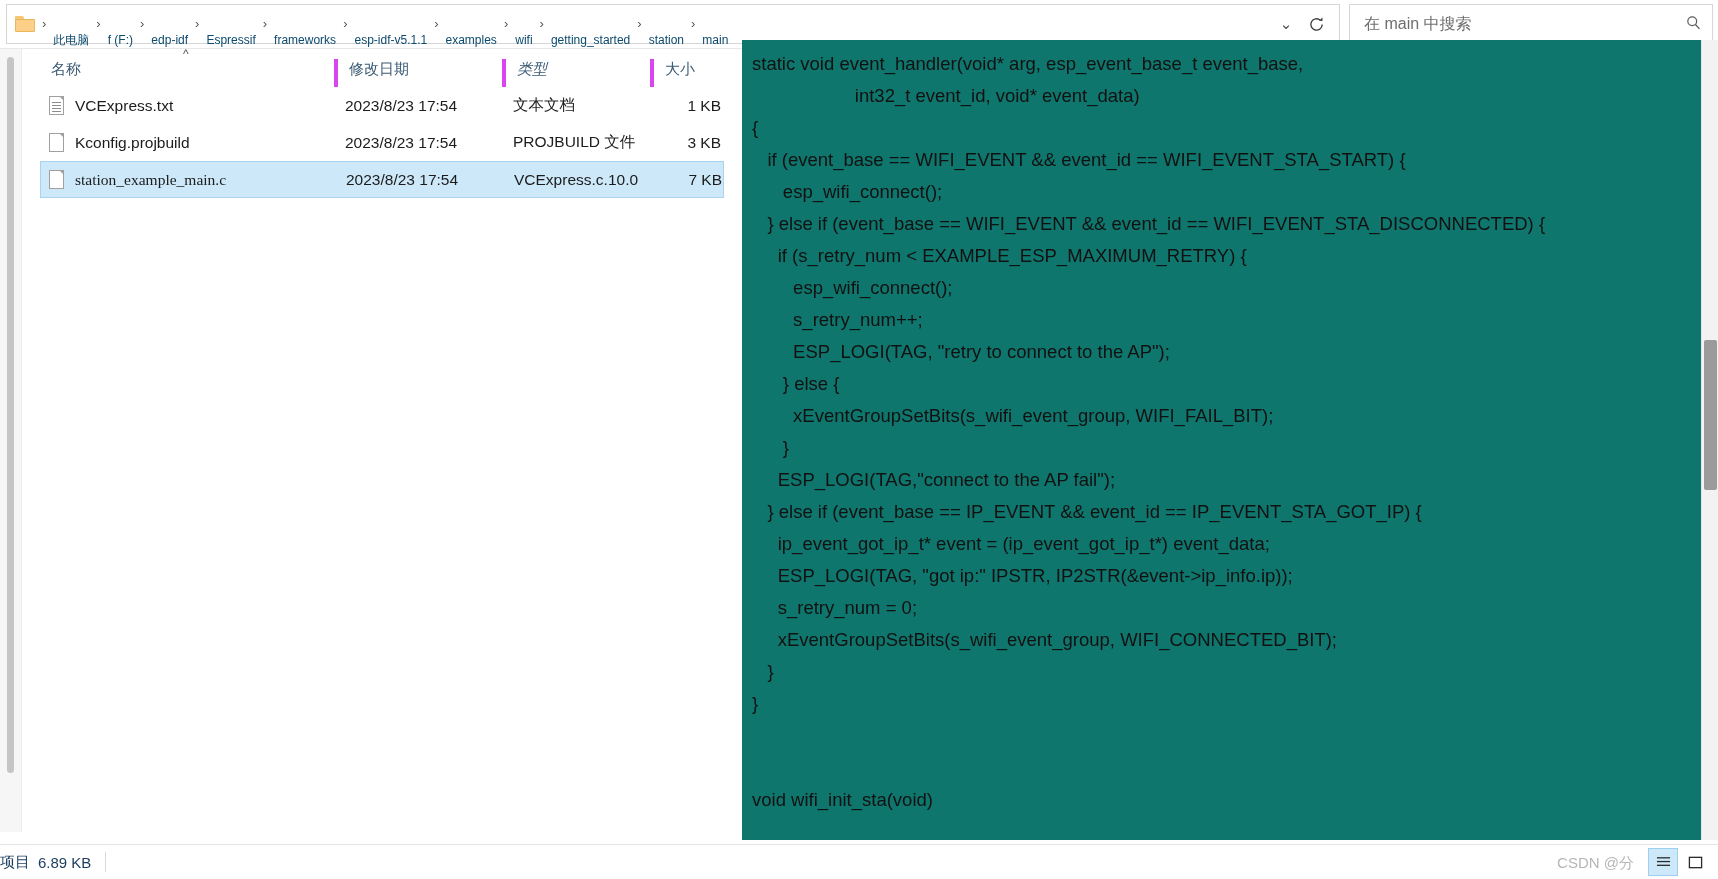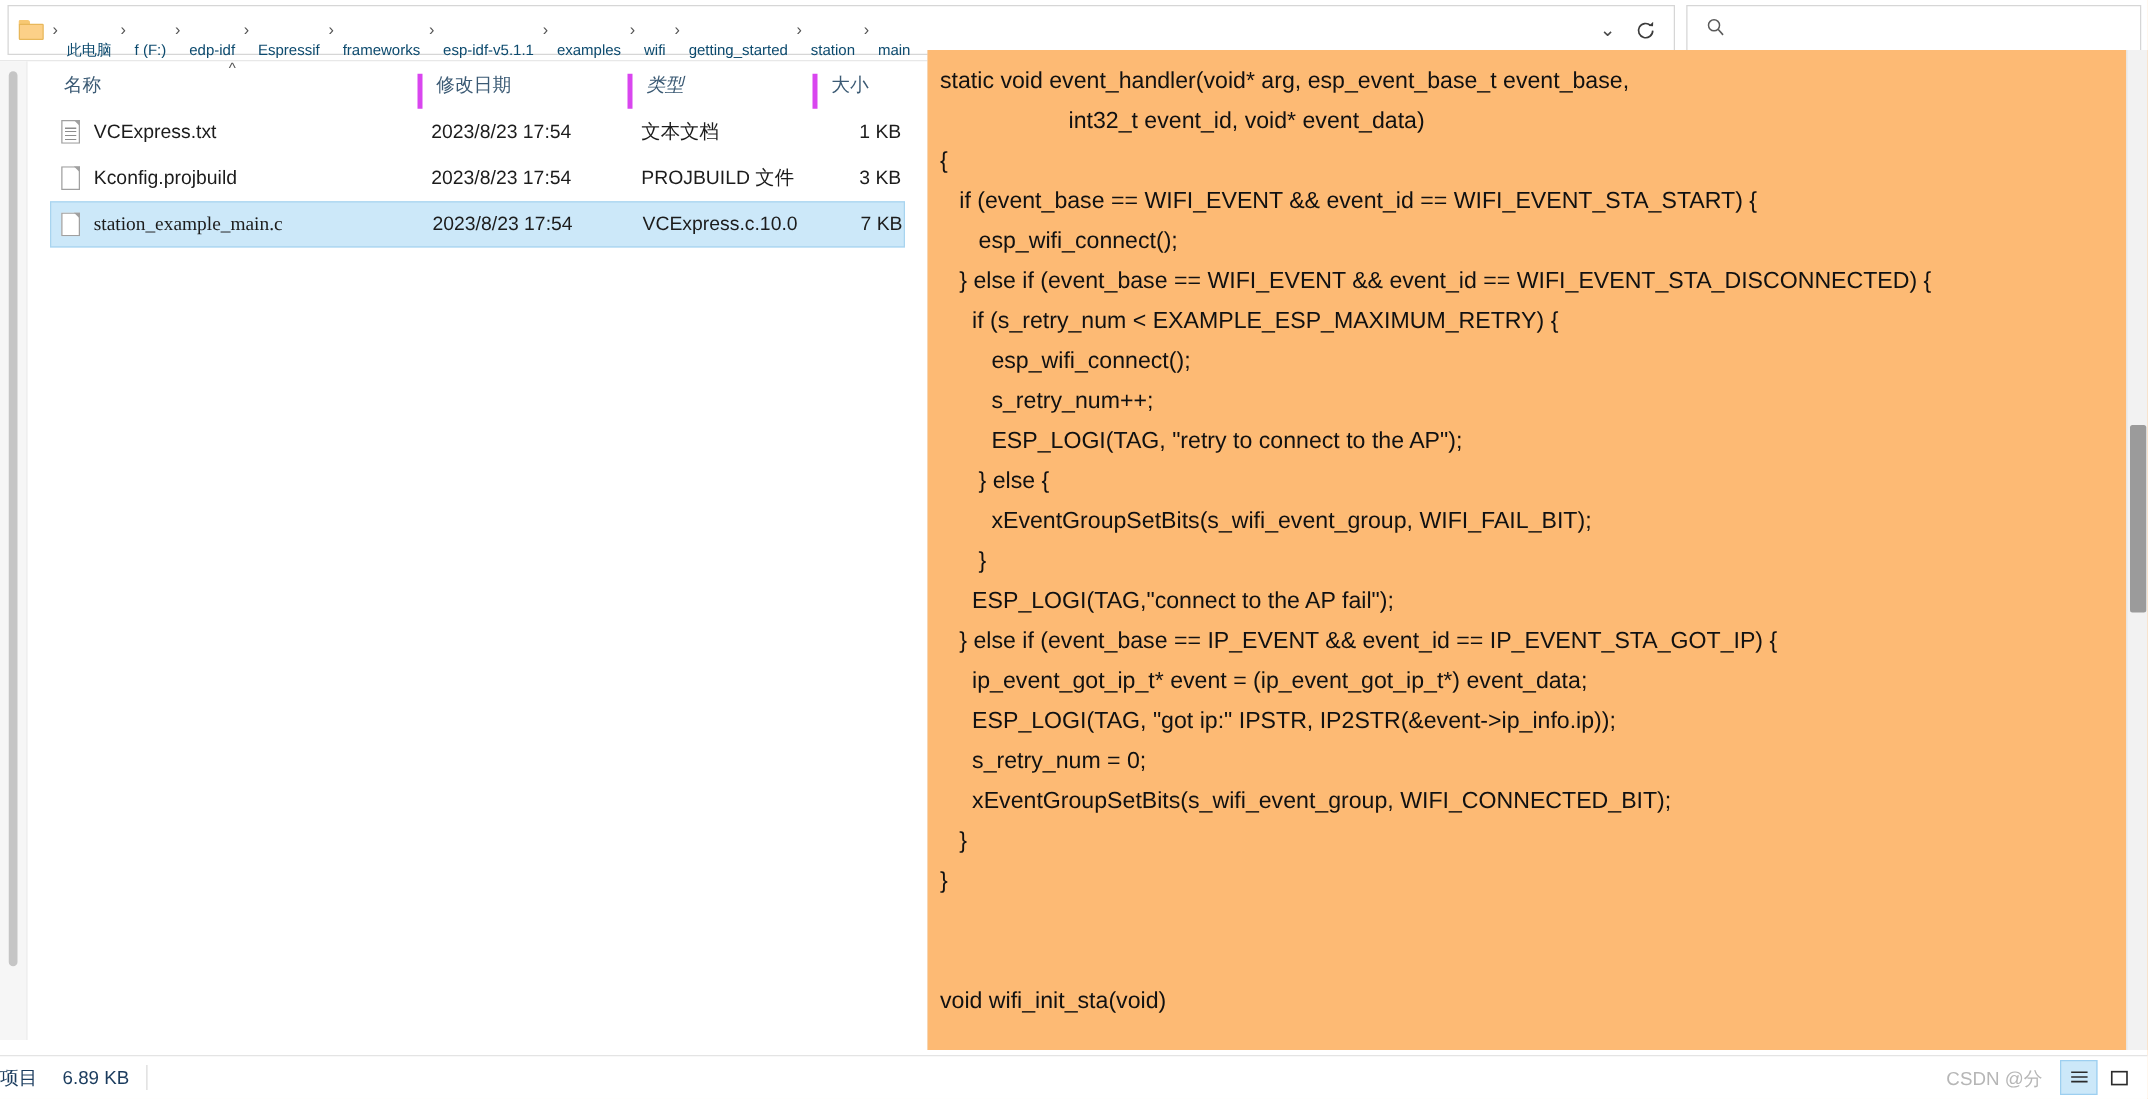--- a/index.html
+++ b/index.html
@@ -154,21 +154,21 @@
     content: "";
     position: absolute; left: 2px; top: 5px; right: 2px; bottom: 2px;
     background: repeating-linear-gradient(
       to bottom, #8d8d8d 0px, #8d8d8d 1px, transparent 1px, transparent 3px);
   }
 
   
   .code-pane {
     position: absolute; left: 742px; top: 40px;
     width: 976px; height: 800px;
-    background: #fdba74;
+    background: #0f766e;
     overflow: hidden;
   }
   .code-pane-divider {
     position: absolute; left: 742px; top: 40px;
     width: 1px; height: 800px; background: #e3e3e3;
   }
   .code-text {
     position: absolute; left: 10px; top: 8px;
     width: 1700px;
     font-family: "Liberation Sans", "DejaVu Sans", sans-serif;
@@ -198,21 +198,21 @@
     width: 1718px; height: 35px;
     background: #ffffff;
     border-top: 1px solid #e4e4e4;
     display: flex; align-items: center;
   }
   .status-left {
     display: flex; align-items: center;
     font-size: 15px; color: #1b3c5e;
     padding-left: 0px;
   }
-  .status-item-count { margin-right: 20px; }
+  .status-item-count { margin-right: 8px; }
   .status-sep {
     width: 1px; height: 20px; background: #dadada;
     margin: 0 14px;
   }
   .status-right {
     margin-left: auto;
     display: flex; align-items: center;
     padding-right: 8px;
   }
   .viewmode-btn {
@@ -268,20 +268,21 @@
     <span class="addr-chevron">⌄</span>
     <span class="refresh-btn">
       <svg width="19" height="19" viewBox="0 0 20 20" aria-hidden="true">
         <path d="M16 10a6 6 0 1 1-1.9-4.4" fill="none" stroke="#3b3b3b" stroke-width="1.4"></path>
         <path d="M16.4 2.6 L16.2 6.4 L12.6 6.1 Z" fill="#3b3b3b"></path>
       </svg>
     </span>
   </div>
 
   <div class="search-box">
+    <span class="search-placeholder">在 main 中搜索</span>
     <span>
       <svg width="17" height="17" viewBox="0 0 20 20" aria-hidden="true">
         <circle cx="8.5" cy="8.5" r="5.2" fill="none" stroke="#5a5a5a" stroke-width="1.4"></circle>
         <line x1="12.3" y1="12.3" x2="17" y2="17.5" stroke="#5a5a5a" stroke-width="1.5"></line>
       </svg>
     </span>
   </div>
 
 </div>
 

